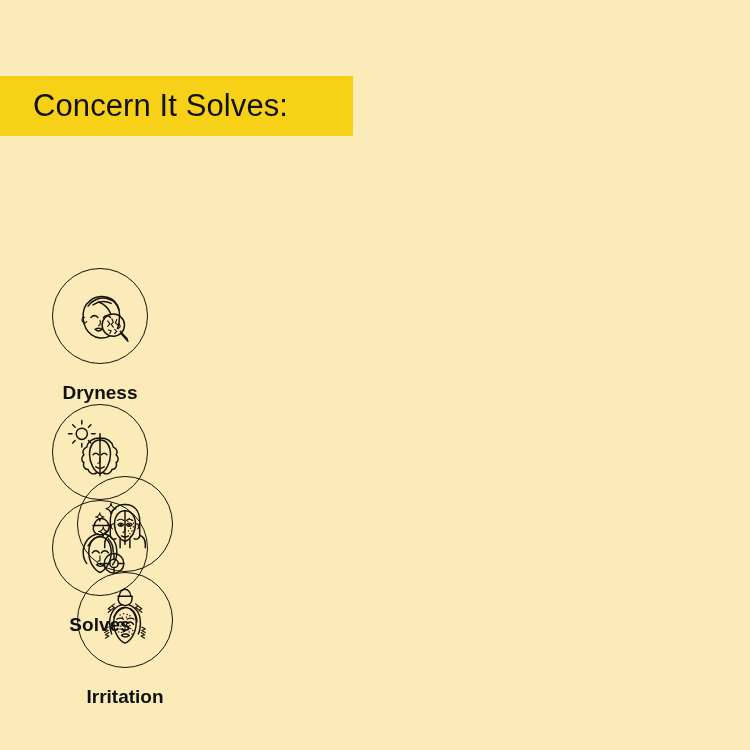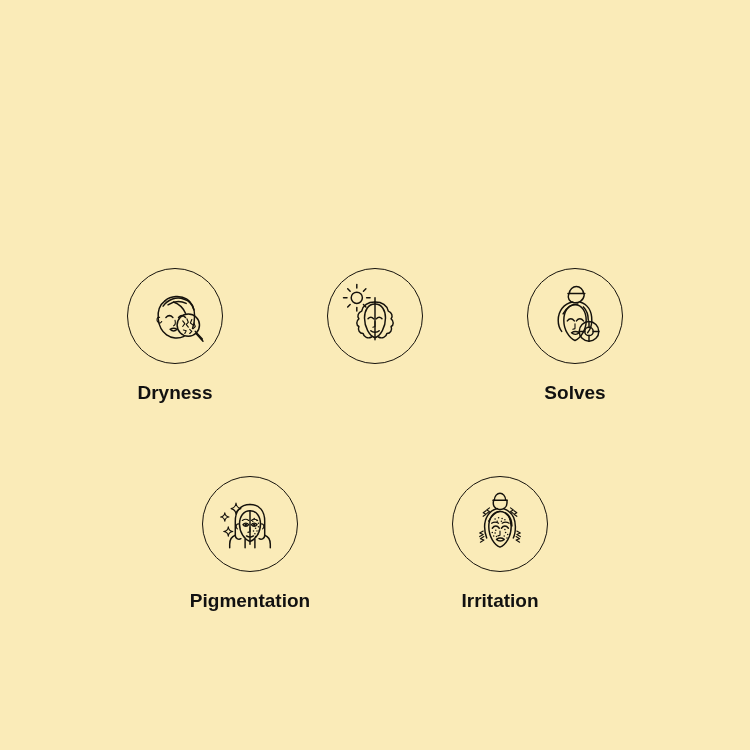--- a/index.html
+++ b/index.html
@@ -42,20 +42,21 @@
     white-space: nowrap;
   }
 
   
   .concern-row {
     position: absolute;
     left: 0;
     width: 750px;
     display: flex;
     justify-content: center;
+    flex-direction: column;
   }
   .concern-row.row-1 { top: 268px; }
   .concern-row.row-2 { top: 476px; }
 
   .concern-item {
     width: 200px;
     display: flex;
     flex-direction: column;
     align-items: center;
   }
@@ -107,20 +108,23 @@
   .fl {
     fill: #15120c;
     stroke: none;
   }
 </style>
 </head>
 <body>
 
 <div id="page">
 
+  <div class="title-banner">
+    <div class="title-text">Concern It Solves:</div>
+  </div>
 
   <div class="concern-row row-1">
 
     <div class="concern-item">
       <div class="icon-circle">
         <svg viewBox="0 0 100 100">
 
           <path class="ln" d="M36 28 C28 34 25 44 26 54 C27 64 31 72 38 77 C45 82 55 83 63 79"></path>
           <path class="ln" d="M36 28 C44 21 58 20 67 26 C75 31 78 41 78 50 C78 57 77 63 75 68"></path>
 
@@ -282,21 +286,20 @@
             <circle cx="60" cy="60" r="1.1"></circle>
             <circle cx="55" cy="60" r="1.1"></circle>
             <circle cx="57" cy="64" r="1.1"></circle>
             <circle cx="61" cy="65" r="1.1"></circle>
             <circle cx="54" cy="46" r="1.1"></circle>
             <circle cx="58" cy="68" r="1.1"></circle>
             <circle cx="63" cy="59" r="1.1"></circle>
           </g>
         </svg>
       </div>
-      <div class="concern-label">Pigmentation</div>
     </div>
 
     <div class="concern-item">
       <div class="icon-circle">
         <svg viewBox="0 0 100 100">
 
           <path class="ln" d="M42 16 C42 10 46 6 50 6 C54 6 58 10 58 16"></path>
           <path class="ln" d="M40 16 L60 16"></path>
           <path class="ln" d="M41 16 C39 23 42 28 48 29 C55 30 60 26 60 20 L60 16"></path>
 

